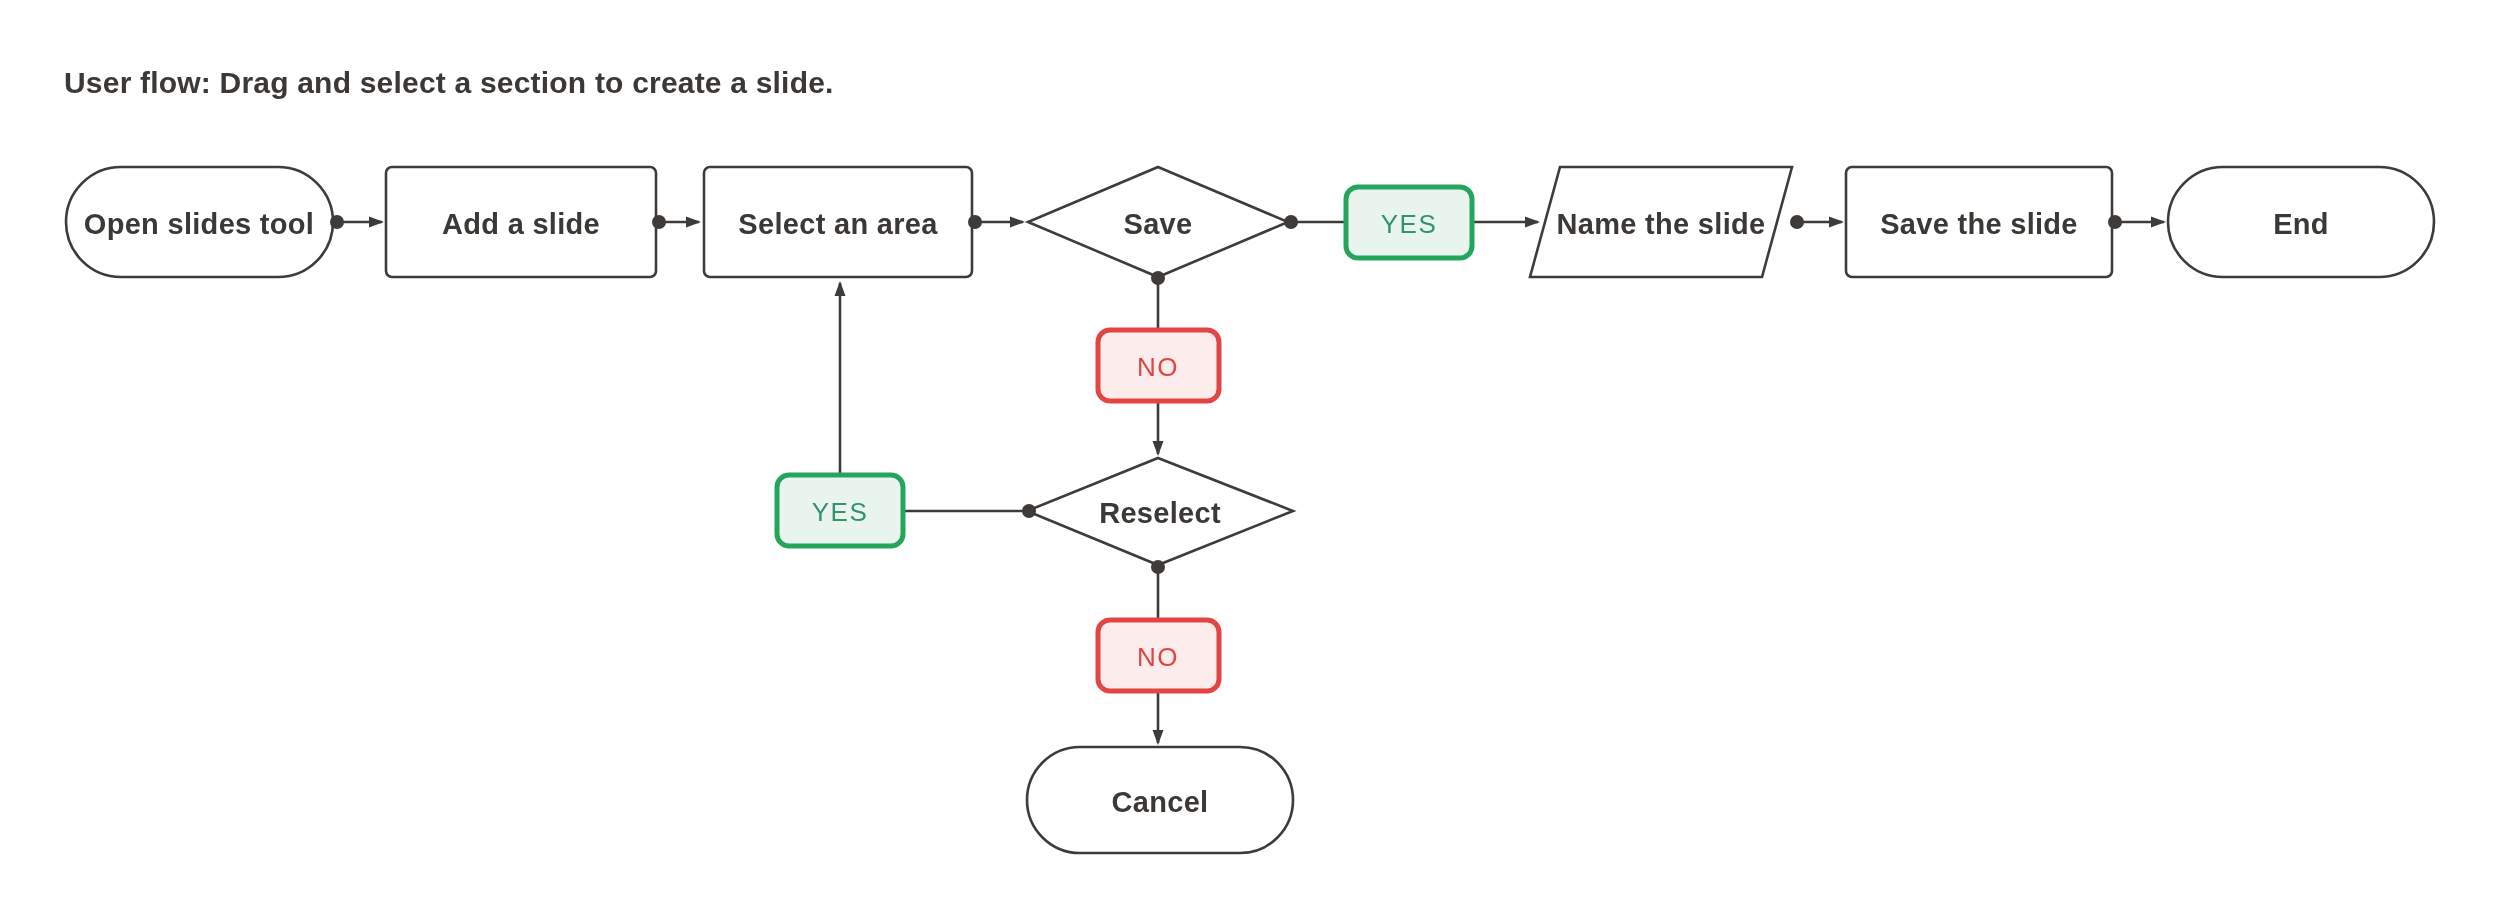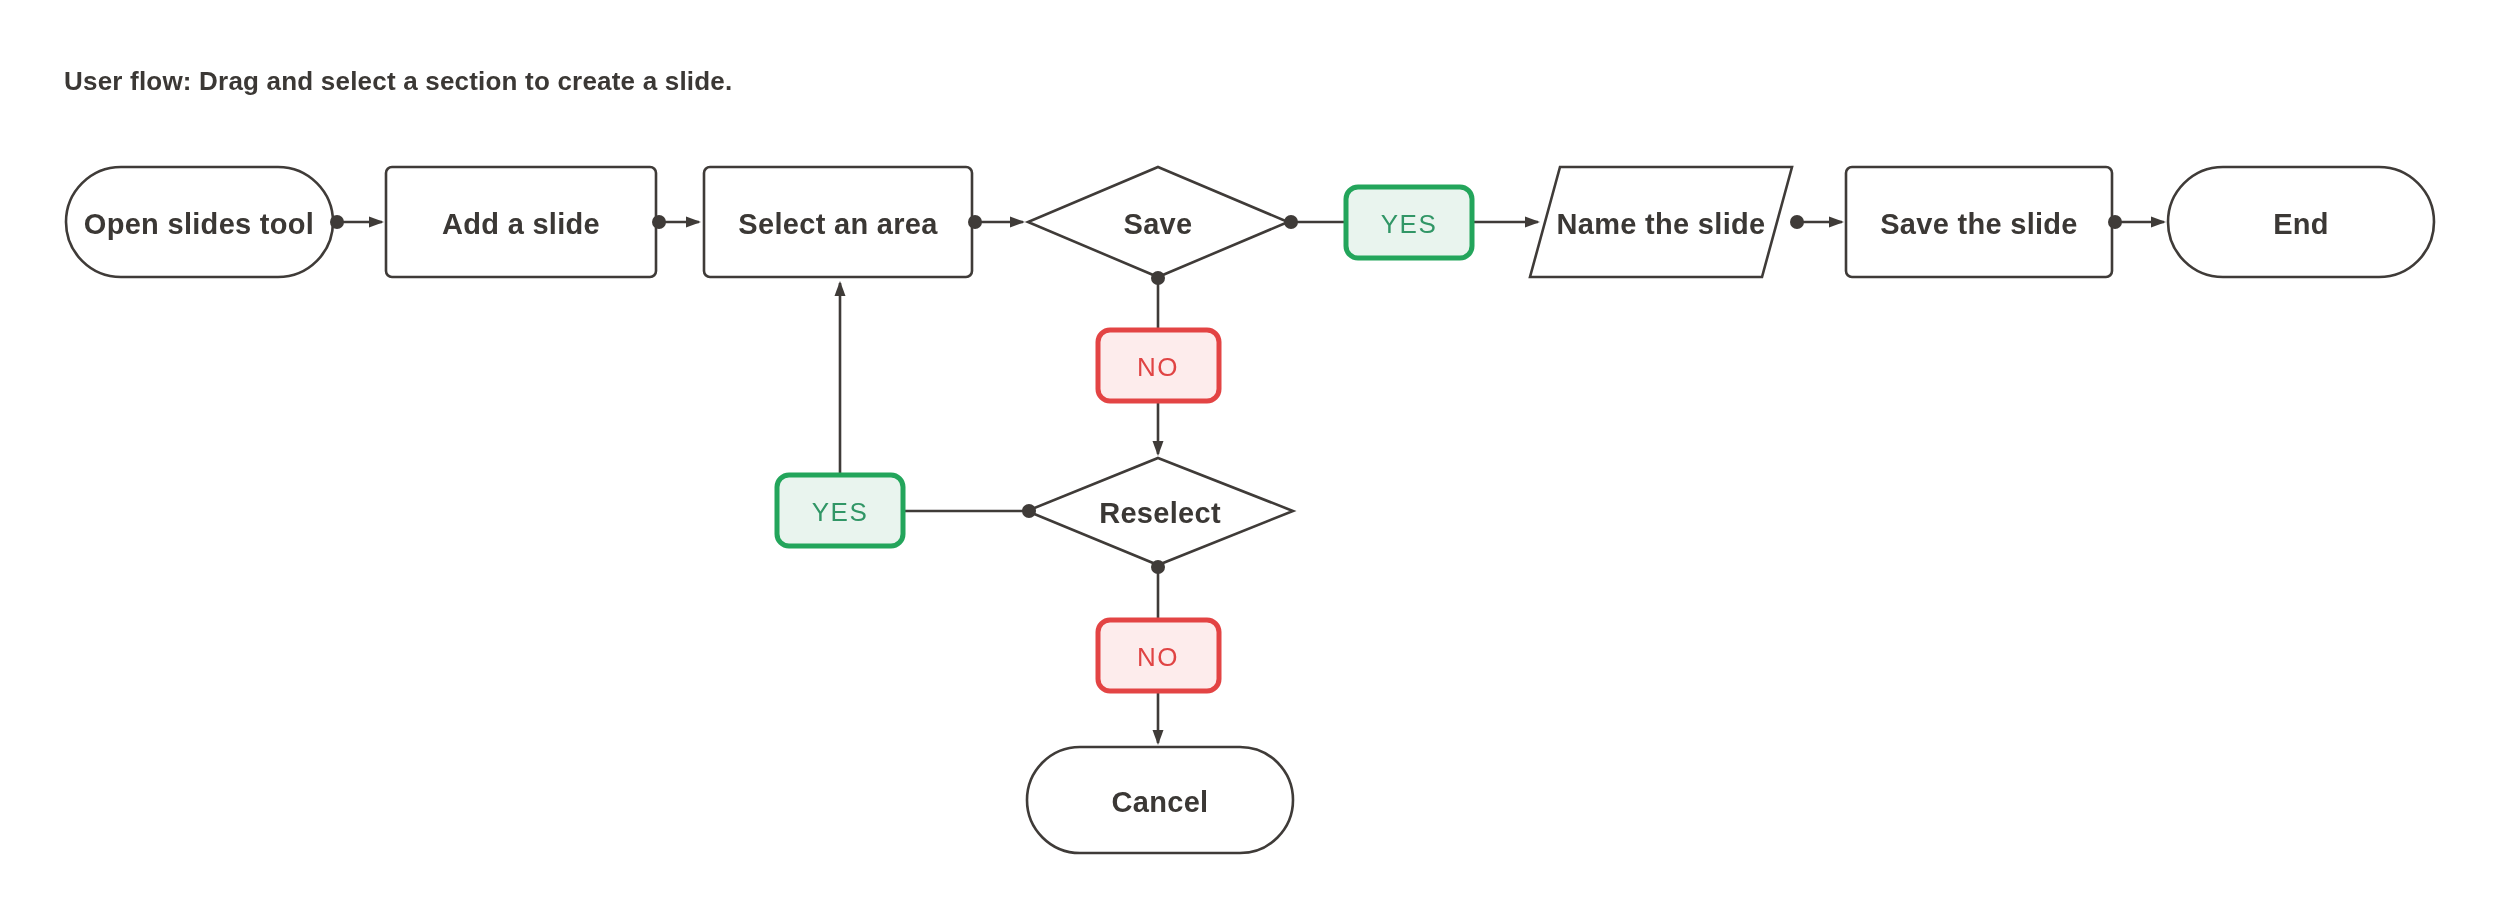--- a/index.html
+++ b/index.html
@@ -15,21 +15,21 @@
   }
   *{margin:0;padding:0;box-sizing:border-box;}
   html,body{background:var(--bg);}
   body{
     width:2500px;height:922px;
     position:relative;overflow:hidden;
     font-family:"Liberation Sans", sans-serif;
   }
   .page-title{
     position:absolute;left:64px;top:66px;
-    font-size:26px;font-weight:700;color:var(--label);
+    font-size:30px;font-weight:700;color:var(--label);
     letter-spacing:.2px;
   }
   svg{position:absolute;left:0;top:0;}
   .edge{stroke:var(--ink);stroke-width:2.6px;fill:none;}
   .dot{fill:var(--ink);stroke:none;}
   .shape{fill:#ffffff;stroke:var(--ink);stroke-width:2.6px;}
   .node-label{
     fill:var(--label);font-size:29px;font-weight:600;
     text-anchor:middle;dominant-baseline:central;
     font-family:"Liberation Sans", sans-serif;letter-spacing:.3px;

